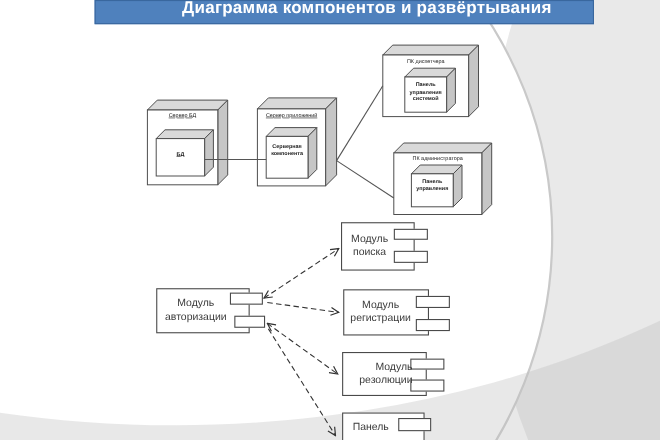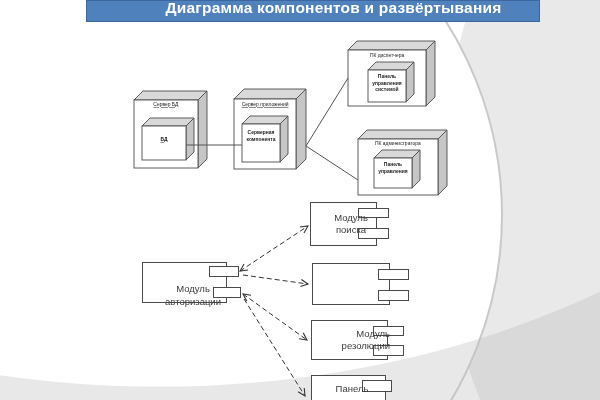--- a/index.html
+++ b/index.html
@@ -35,21 +35,21 @@
   .comp {
     position:absolute; background:#ffffff; border:1px solid #4a4a4a;
     box-sizing:border-box; z-index:1;
   }
   .port {
     position:absolute; background:#ffffff; border:1px solid #4a4a4a;
     box-sizing:border-box; z-index:2;
   }
   .comp-label {
     position:absolute; display:flex; align-items:center; justify-content:center;
-    text-align:center; font-size:9.5px; color:#3a3a3a; line-height:1.3; z-index:2;padding-left:15px;
+    text-align:center; font-size:9.5px; color:#3a3a3a; line-height:1.3; z-index:2;
   }
 </style>
 </head>
 <body>
 
 <div class="slide">
 
   <svg class="layer-bg" width="600" height="400" viewBox="0 0 600 400">
     <rect x="0" y="0" width="600" height="400" fill="#ffffff"></rect>
     <circle cx="1010" cy="190" r="570" fill="#e9e9e9"></circle>
@@ -105,30 +105,31 @@
 
   <div class="tiny" style="left:348px; top:53px; width:142px;">ПК диспетчера</div>
   <div class="tiny b" style="left:368px; top:74px; width:69px;">Панель управления системой</div>
 
   <div class="tiny" style="left:358px; top:141px; width:145px;">ПК администратора</div>
   <div class="tiny b" style="left:374px; top:162px; width:69px;">Панель управления</div>
 
   <div class="comp" style="left:142px; top:262px; width:85px; height:41px;"></div>
   <div class="port" style="left:209px; top:266px; width:30px; height:11px;"></div>
   <div class="port" style="left:213px; top:287px; width:28px; height:11px;"></div>
-  <div class="comp-label" style="left:142px; top:262px; width:72px; height:41px;margin-top:13px;">Модуль авторизации</div>
+  <div class="comp-label" style="left:142px; top:262px; width:72px; height:41px;">Модуль авторизации</div>
 
   <div class="comp" style="left:310px; top:202px; width:67px; height:44px;"></div>
   <div class="port" style="left:358px; top:208px; width:31px; height:10px;"></div>
   <div class="port" style="left:358px; top:228px; width:31px; height:11px;"></div>
   <div class="comp-label" style="left:310px; top:202px; width:52px; height:44px;">Модуль поиска</div>
 
   <div class="comp" style="left:312px; top:263px; width:78px; height:42px;"></div>
   <div class="port" style="left:378px; top:269px; width:31px; height:11px;"></div>
   <div class="port" style="left:378px; top:290px; width:31px; height:11px;"></div>
+  <div class="comp-label" style="left:312px; top:263px; width:68px; height:42px;">Модуль регистрации</div>
 
   <div class="comp" style="left:311px; top:320px; width:77px; height:40px;"></div>
   <div class="port" style="left:373px; top:326px; width:31px; height:10px;"></div>
   <div class="port" style="left:373px; top:345px; width:31px; height:11px;"></div>
   <div class="comp-label" style="left:311px; top:320px; width:64px; height:40px;text-align:right;">Модуль резолюции</div>
 
   <div class="comp" style="left:311px; top:375px; width:75px; height:28px;"></div>
   <div class="port" style="left:362px; top:380px; width:30px; height:12px;"></div>
   <div class="comp-label" style="left:311px; top:377px; width:52px; height:24px;">Панель</div>
 

